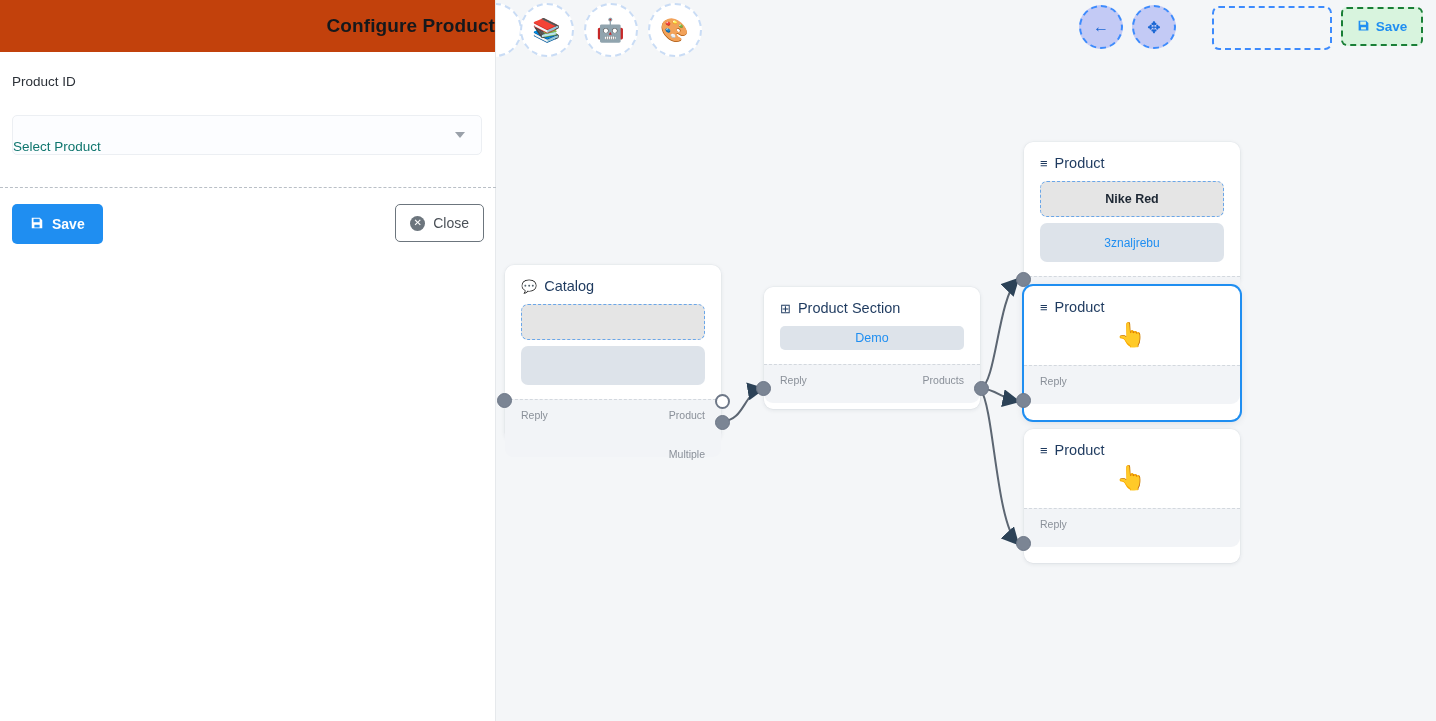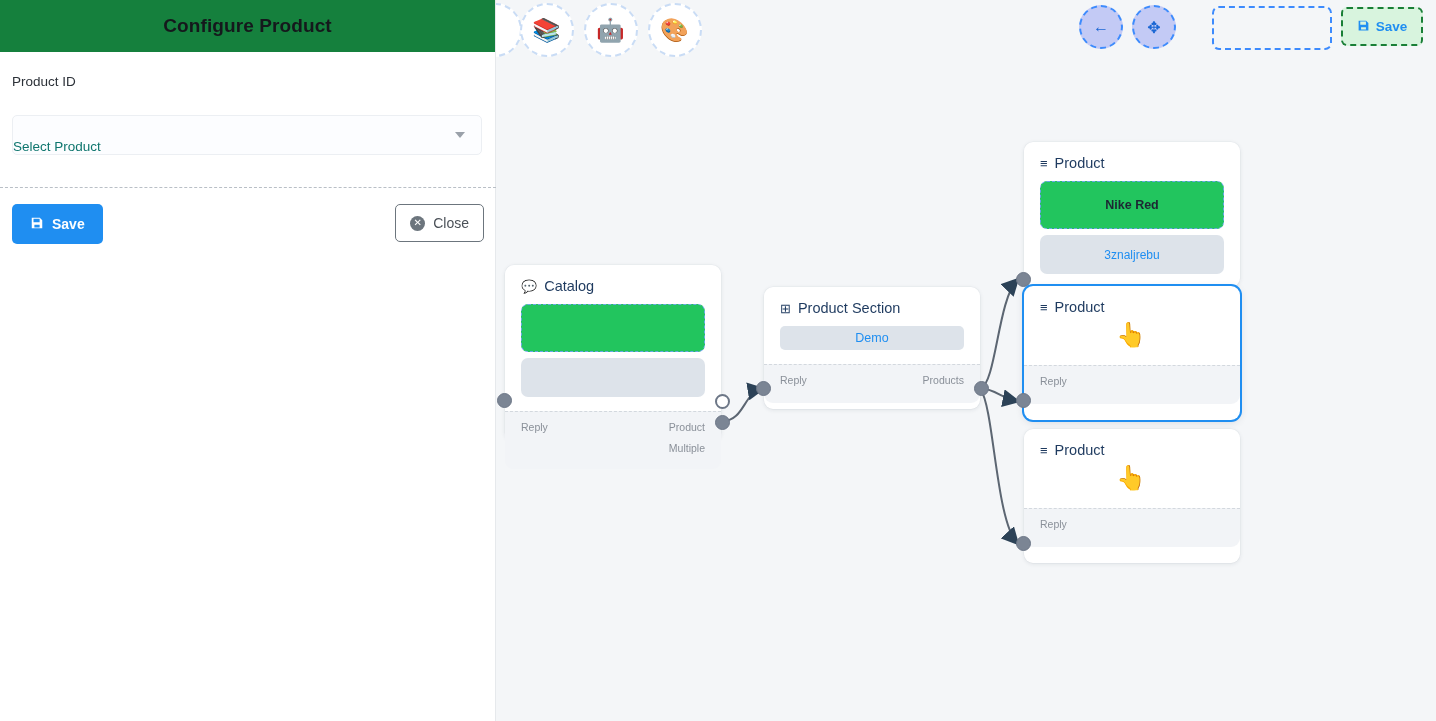--- a/index.html
+++ b/index.html
@@ -14,22 +14,22 @@
 
   
   #sidebar {
     position: absolute; left: 0; top: 0;
     width: 496px; height: 721px;
     background: #ffffff;
     border-right: 1px solid #e6e9ec;
   }
   #panel-header {
     height: 52px; width: 100%;
-    background: #15803d;
-    display: flex; align-items: center; justify-content: center;
+    background: #c2410c;
+    display: flex; align-items: center; justify-content: flex-end;
   }
   #panel-title {
     font-size: 19px; font-weight: bold; color: #15181c;
     letter-spacing: .1px;
   }
   #panel-body { padding: 22px 12px 0 12px; }
   .field-label {
     font-size: 13.5px; color: #2c3138; margin-bottom: 26px;
   }
   .select-box {
@@ -143,27 +143,27 @@
   .node-foot {
     position: relative;
     border-top: 1px dashed #d3d8de;
     background: #f2f4f7;
     border-radius: 0 0 9px 9px;
     height: 100%;
     font-size: 10.5px; color: #8a9099;
   }
   .foot-left { position: absolute; left: 16px; top: 9px; }
   .foot-right { position: absolute; right: 16px; top: 9px; margin-left: 12px; }
-  .foot-right2 { position: absolute; right: 16px; top: 30px; }
+  .foot-right2 { position: absolute; right: 16px; top: 48px; }
 
   .box-dashed {
     border: 1.5px dashed #6aa6e8;
-    background: #22c55e;
+    background: #e5e5e5;
     border-radius: 7px;
-    height: 48px;
+    height: 36px;
     display: flex; align-items: center; justify-content: center;
     font-size: 12.5px; color: #1d2733; font-weight: bold;
   }
   .box-gray {
     background: #dde3ea;
     border-radius: 7px;
     height: 39px; margin-top: 6px;
     display: flex; align-items: center; justify-content: center;
     font-size: 12px; color: #1f8ef1;
   }

